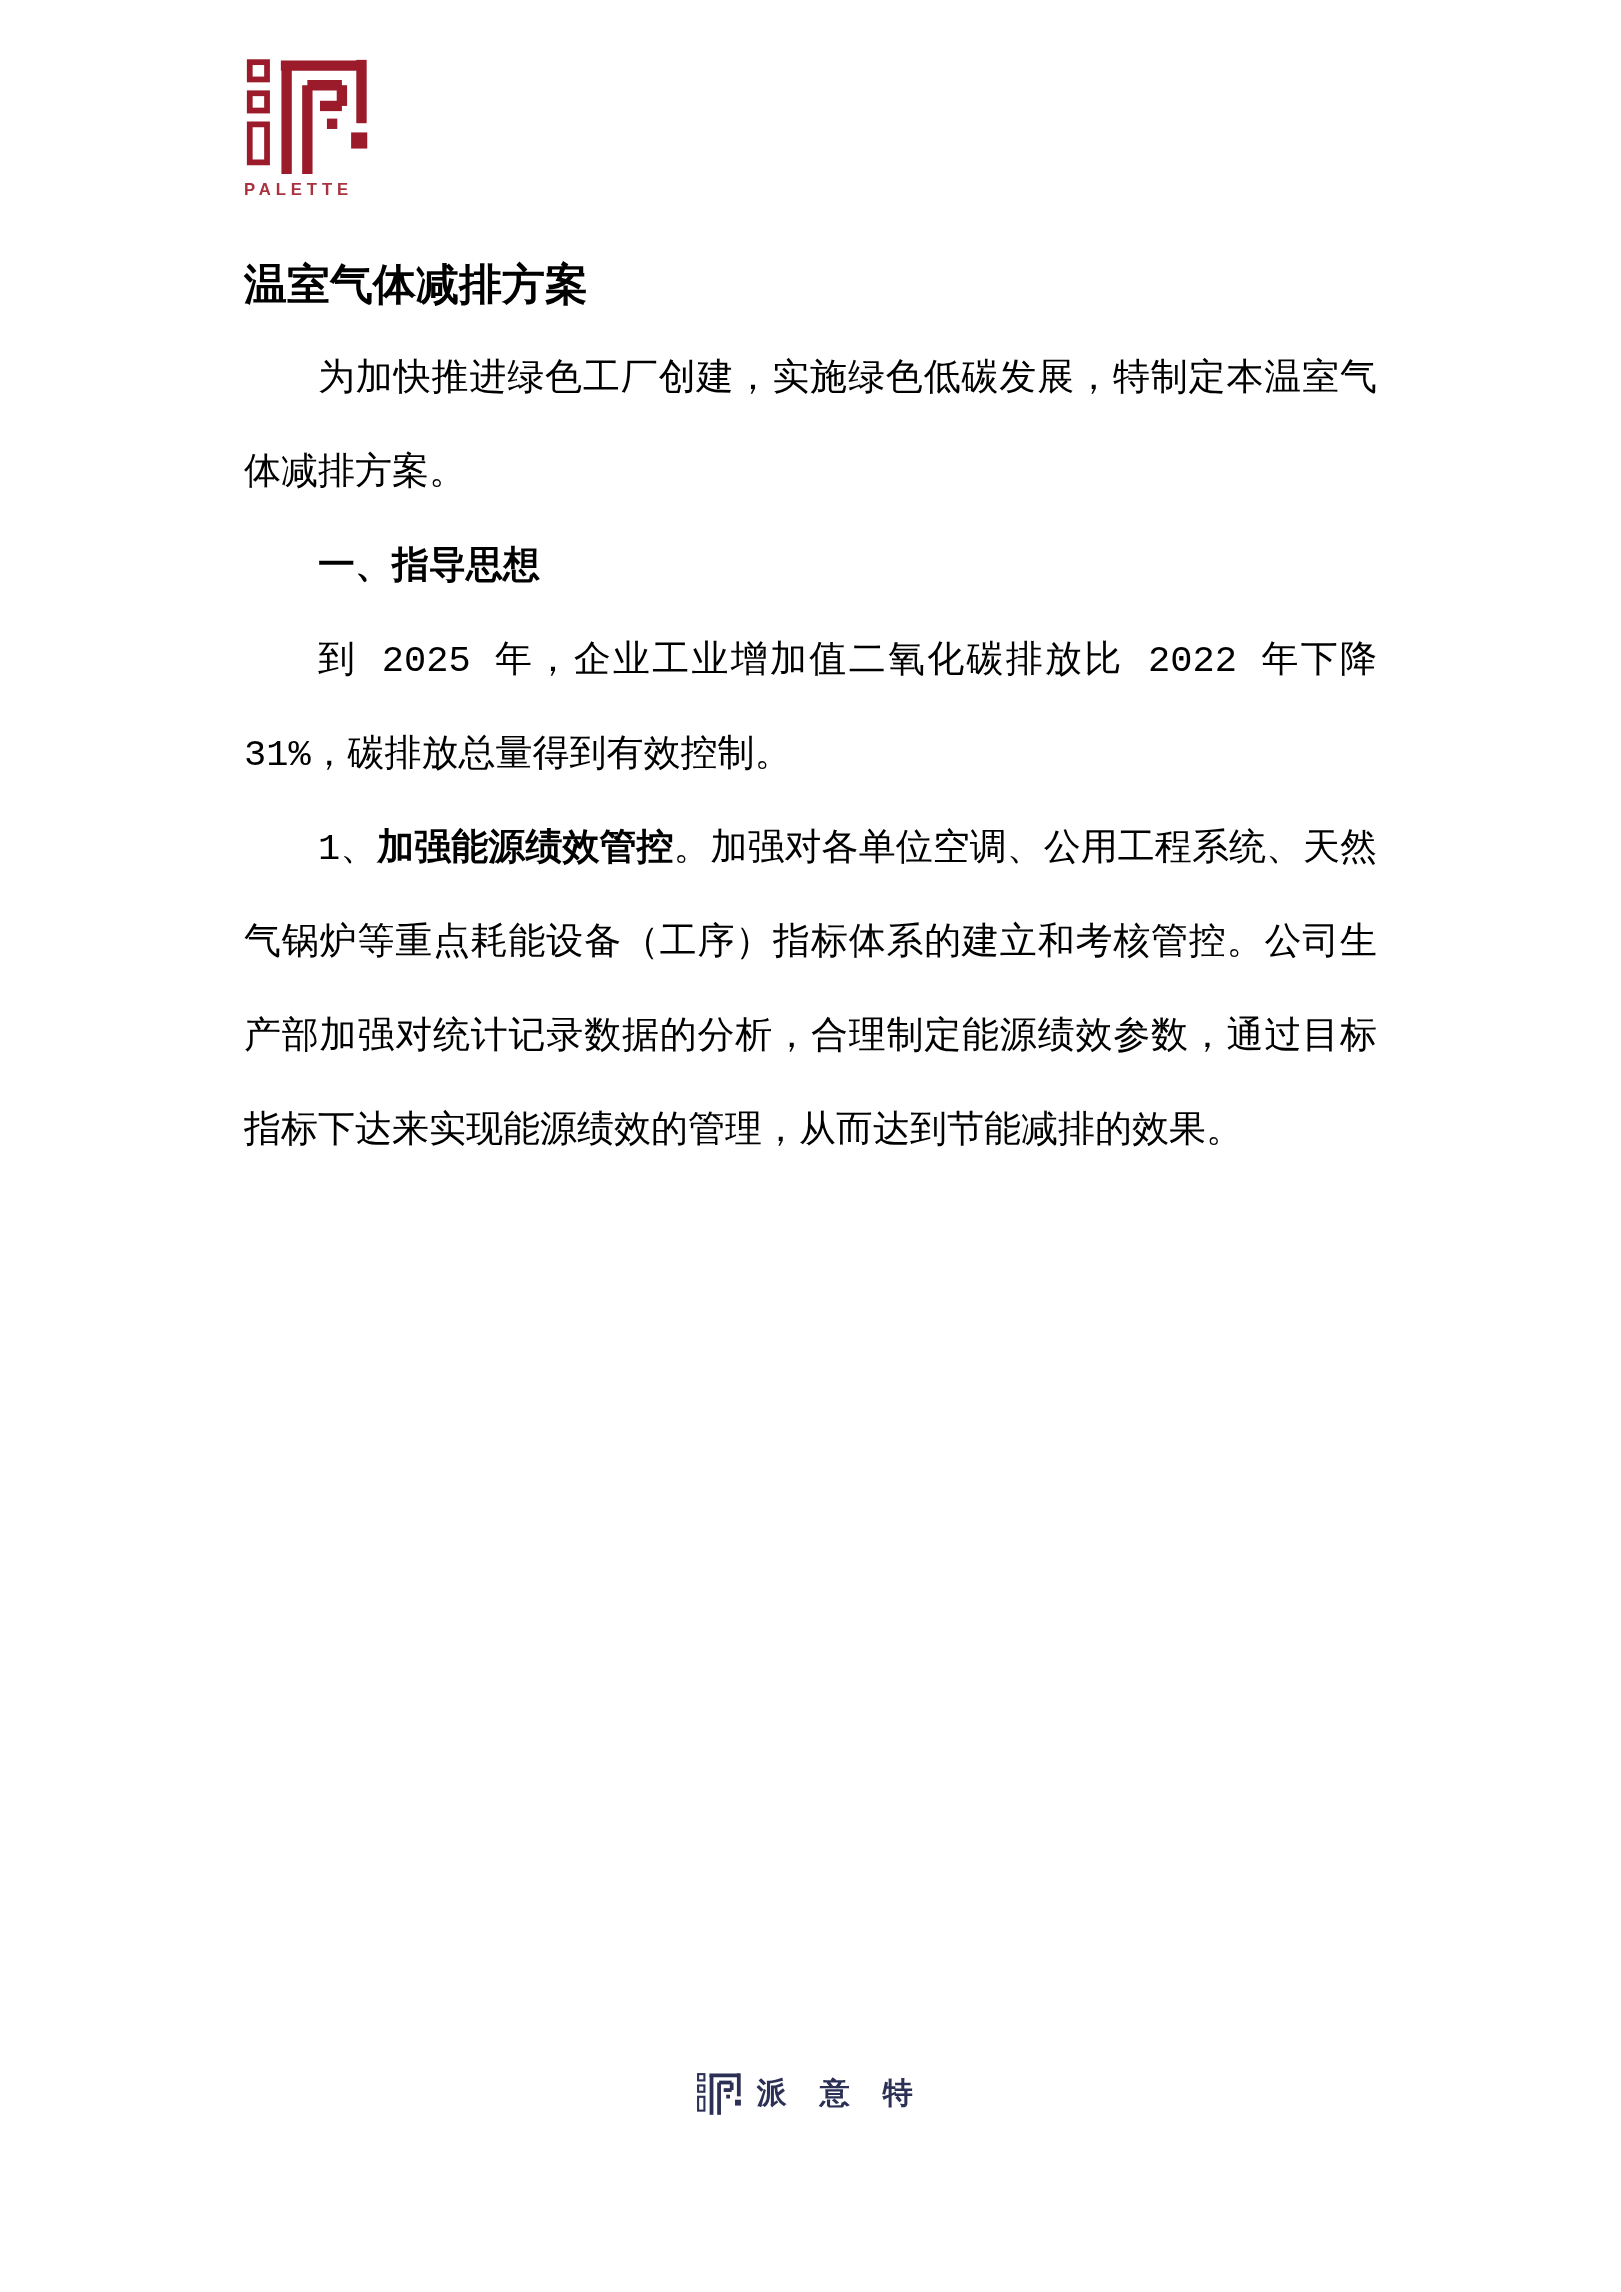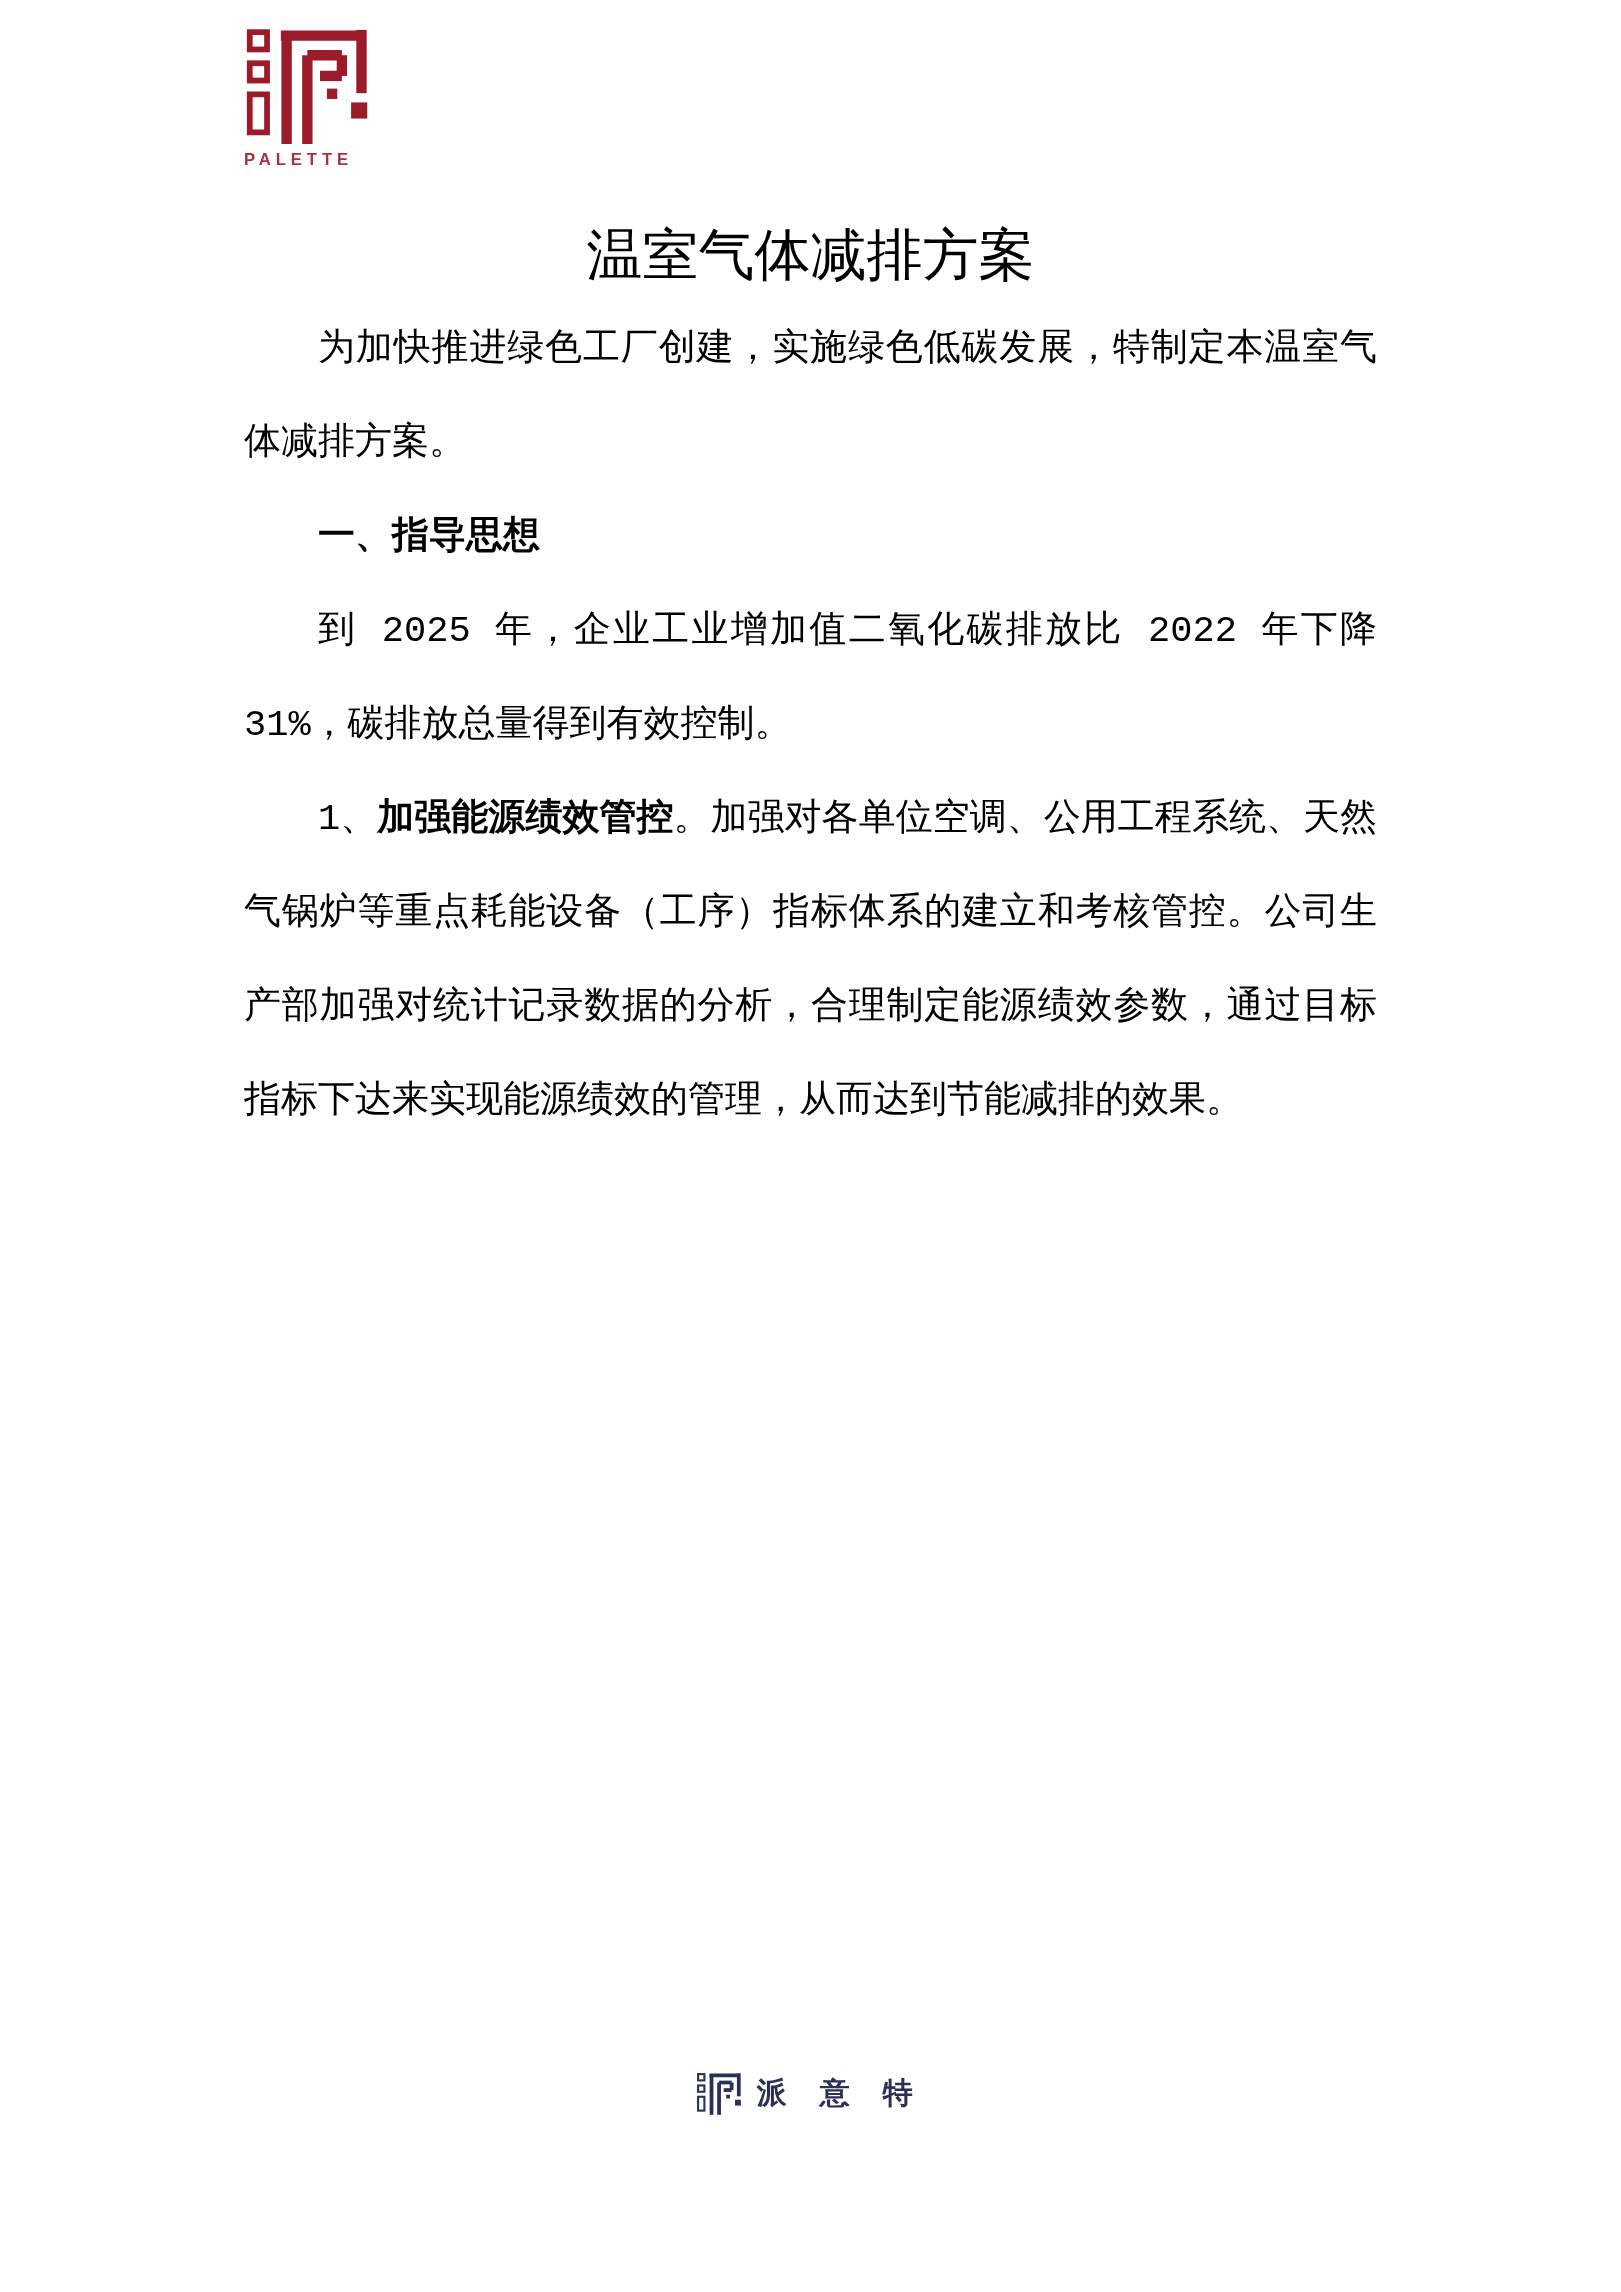--- a/index.html
+++ b/index.html
@@ -1,21 +1,21 @@
 <!DOCTYPE html>
 <html><head>
 <meta charset="utf-8">
 <style>
   html,body{margin:0;padding:0;background:#ffffff;}
   .page{
     position:relative;
     width:1621px;height:2293px;
     background:#ffffff;
     box-sizing:border-box;
-    padding:24px 244px 0 244px;
+    padding:54px 244px 0 244px;
     overflow:hidden;
     font-family:"Liberation Serif","DejaVu Serif",serif;
     color:#000000;
   }
   
   .logo-block{width:147px;line-height:0;}
   .logo-red{color:#9b1b2b;}
   .logo-navy{color:#2d3055;}
   .logo-svg{display:block;}
   .logo-word{
@@ -24,23 +24,23 @@
     font-family:"Liberation Sans","DejaVu Sans",sans-serif;
     font-weight:bold;
     font-size:16.7px;
     letter-spacing:4.9px;
     line-height:19.6px;
     color:#a8323f;
   }
   
   .doc-title{
     margin:39px 0 0 0;
-    text-align:center;
-    font-size:56px;
-    font-weight:normal;
+    text-align:left;
+    font-size:43px;
+    font-weight:bold;
     line-height:94px;
   }
   .para, .heading{
     margin:0;
     font-size:37px;
     line-height:94px;
     font-family:Liberation Mono, monospace;
   }
   .para{
     text-align:justify;

